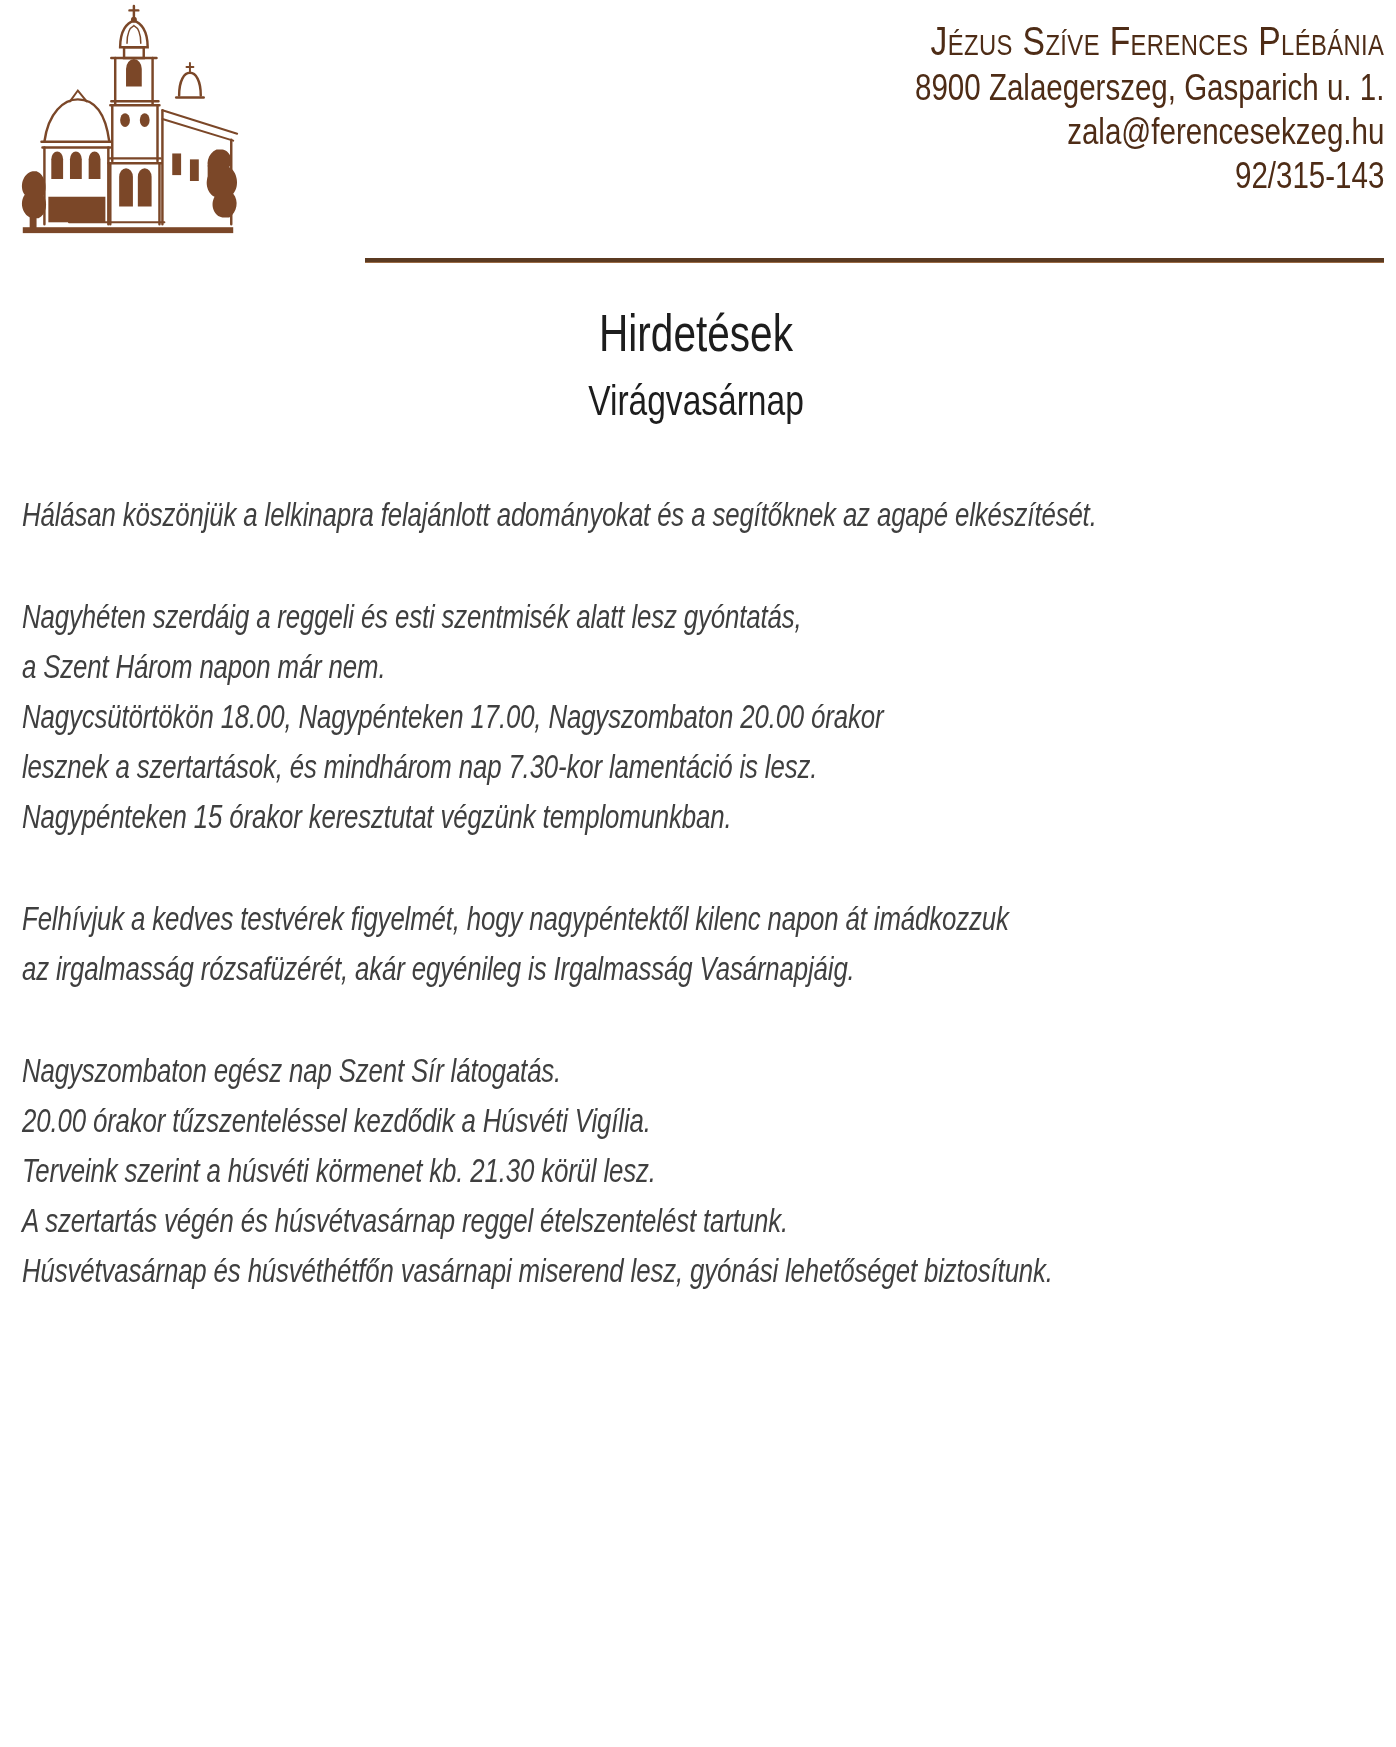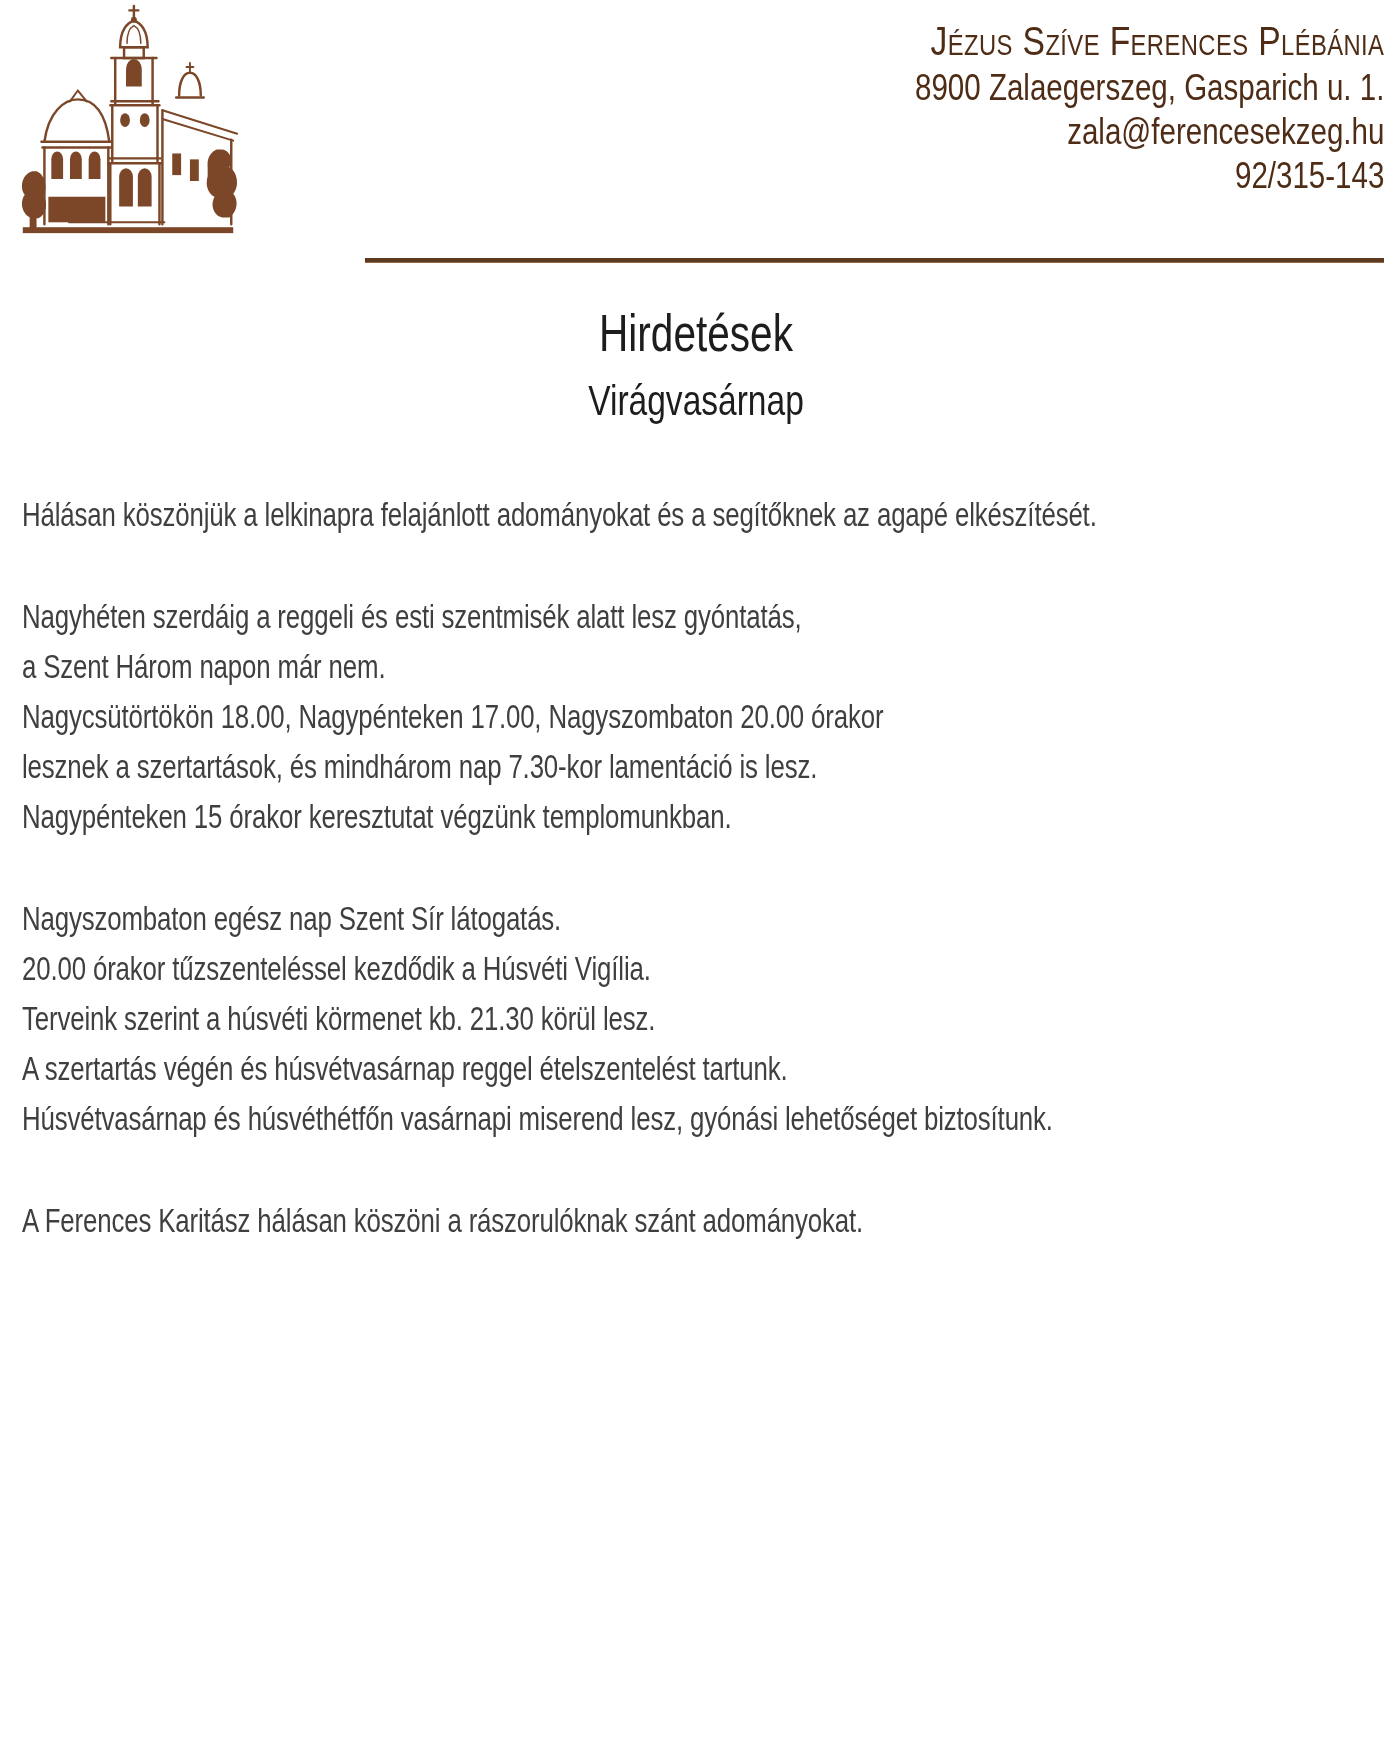--- a/index.html
+++ b/index.html
@@ -53,20 +53,21 @@
     transform:scaleX(0.78);
   }
 
   
   .body {
     margin-top:64px;
     padding-left:22px;
     color:var(--c-body_text,#3f3f3f);
     font-size:34px;
     font-weight:400;
+    font-style:italic;
   }
   .para { margin:0 0 52px 0; }
   .para:nth-child(5), .para:nth-child(6) { margin-bottom:34px; }
   .para:last-child { margin-bottom:0; }
   .line {
     line-height:50px;
     white-space:nowrap;
     transform:scaleX(0.76);
     transform-origin:0 50%;
     letter-spacing:-0.2px;
@@ -154,24 +155,25 @@
         <div class="line">Hálásan köszönjük a lelkinapra felajánlott adományokat és a segítőknek az agapé elkészítését.</div>
       </div>
       <div class="para">
         <div class="line">Nagyhéten szerdáig a reggeli és esti szentmisék alatt lesz gyóntatás,</div>
         <div class="line">a Szent Három napon már nem.</div>
         <div class="line">Nagycsütörtökön 18.00, Nagypénteken 17.00, Nagyszombaton 20.00 órakor</div>
         <div class="line">lesznek a szertartások, és mindhárom nap 7.30-kor lamentáció is lesz.</div>
         <div class="line">Nagypénteken 15 órakor keresztutat végzünk templomunkban.</div>
       </div>
       <div class="para">
+        <div class="line">Felhívjuk a kedves testvérek figyelmét, hogy nagypéntektől kilenc napon át imádkozzuk</div>
+        <div class="line">az irgalmasság rózsafüzérét, akár egyénileg is Irgalmasság Vasárnapjáig.</div>
+      </div>
+      <div class="para">
         <div class="line">Nagyszombaton egész nap Szent Sír látogatás.</div>
         <div class="line">20.00 órakor tűzszenteléssel kezdődik a Húsvéti Vigília.</div>
         <div class="line">Terveink szerint a húsvéti körmenet kb. 21.30 körül lesz.</div>
         <div class="line">A szertartás végén és húsvétvasárnap reggel ételszentelést tartunk.</div>
         <div class="line">Húsvétvasárnap és húsvéthétfőn vasárnapi miserend lesz, gyónási lehetőséget biztosítunk.</div>
       </div>
-      <div class="para">
-        <div class="line">A Ferences Karitász hálásan köszöni a rászorulóknak szánt adományokat.</div>
-      </div>
     </main>
 
 </div>
 
 </body></html>

